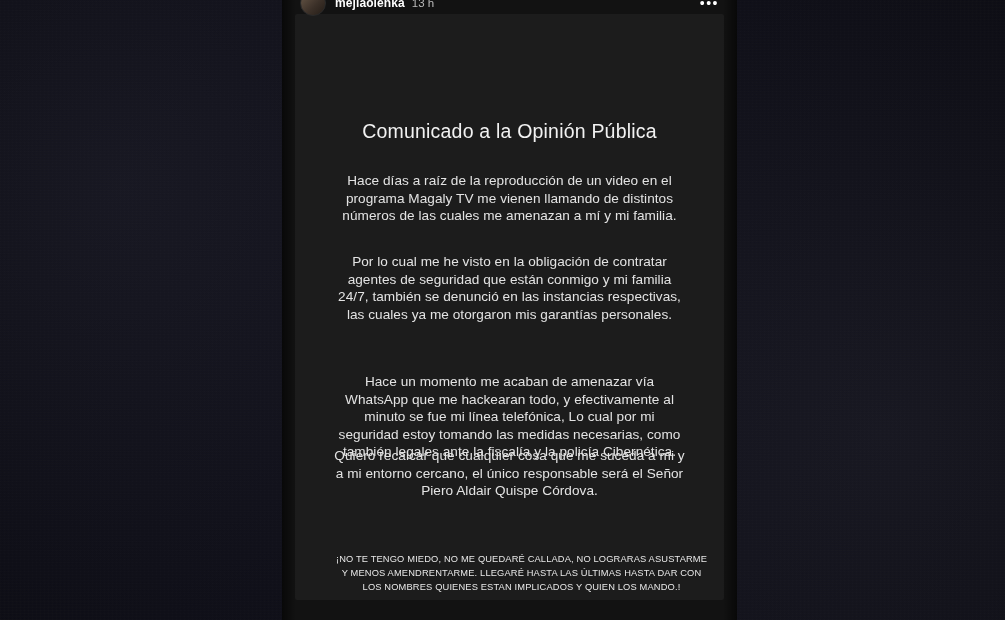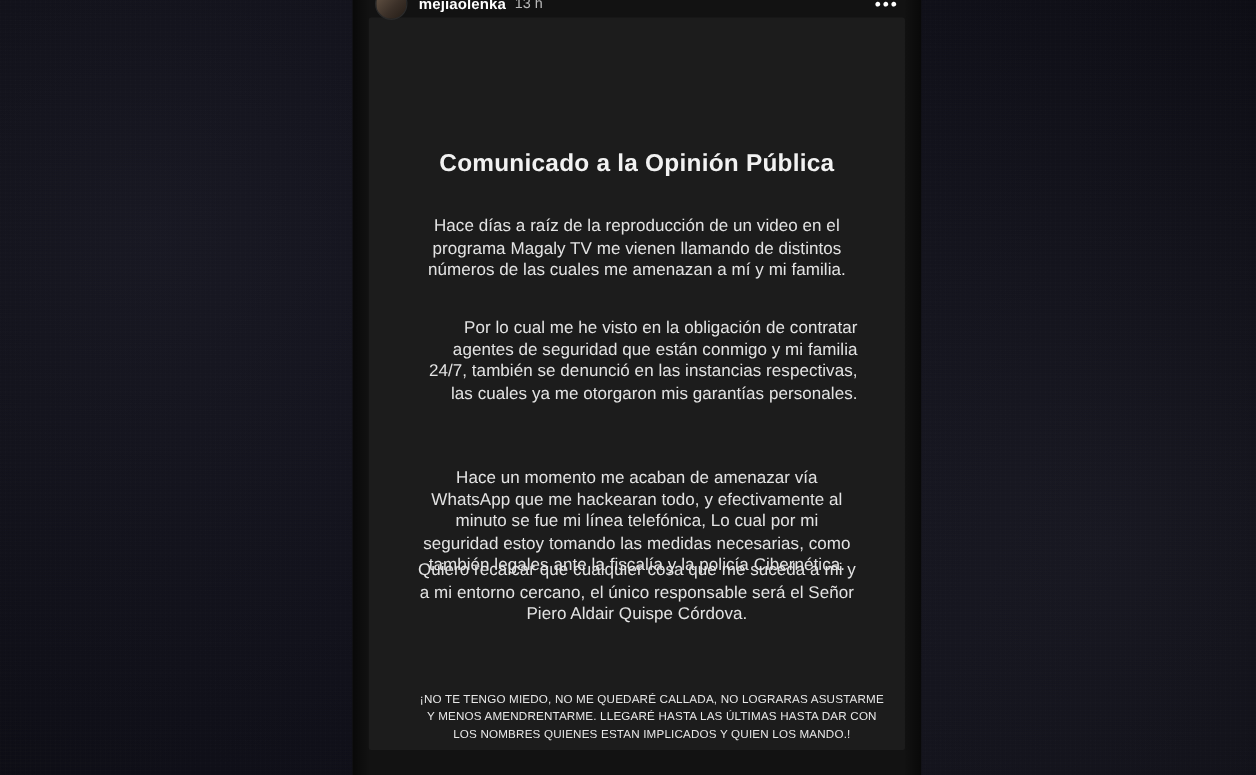--- a/index.html
+++ b/index.html
@@ -100,36 +100,36 @@
   }
 
   .statement-title {
     position: absolute;
     left: 0;
     right: 0;
     top: 106px;
     text-align: center;
     color: #f2f2f2;
     font-size: 19.5px;
-    font-weight: bold;
+    font-weight: normal;
     letter-spacing: .2px;
   }
 
   .body-block {
     position: absolute;
     left: 38px;
     width: 353px;
     text-align: center;
     color: #e3e3e3;
     font-size: 13.6px;
     line-height: 17.6px;
     letter-spacing: .05px;
   }
   .body-block.b1 { top: 158px; }
-  .body-block.b2 { top: 239px; text-align: right; }
+  .body-block.b2 { top: 239px; }
   .body-block.b3 { top: 327px; margin-top: 32px; }
   .body-block.b4 { top: 433px; }
 
   .footer-block {
     position: absolute;
     left: 40px;
     width: 373px;
     top: 539px;
     text-align: center;
     color: #e8e8e8;

